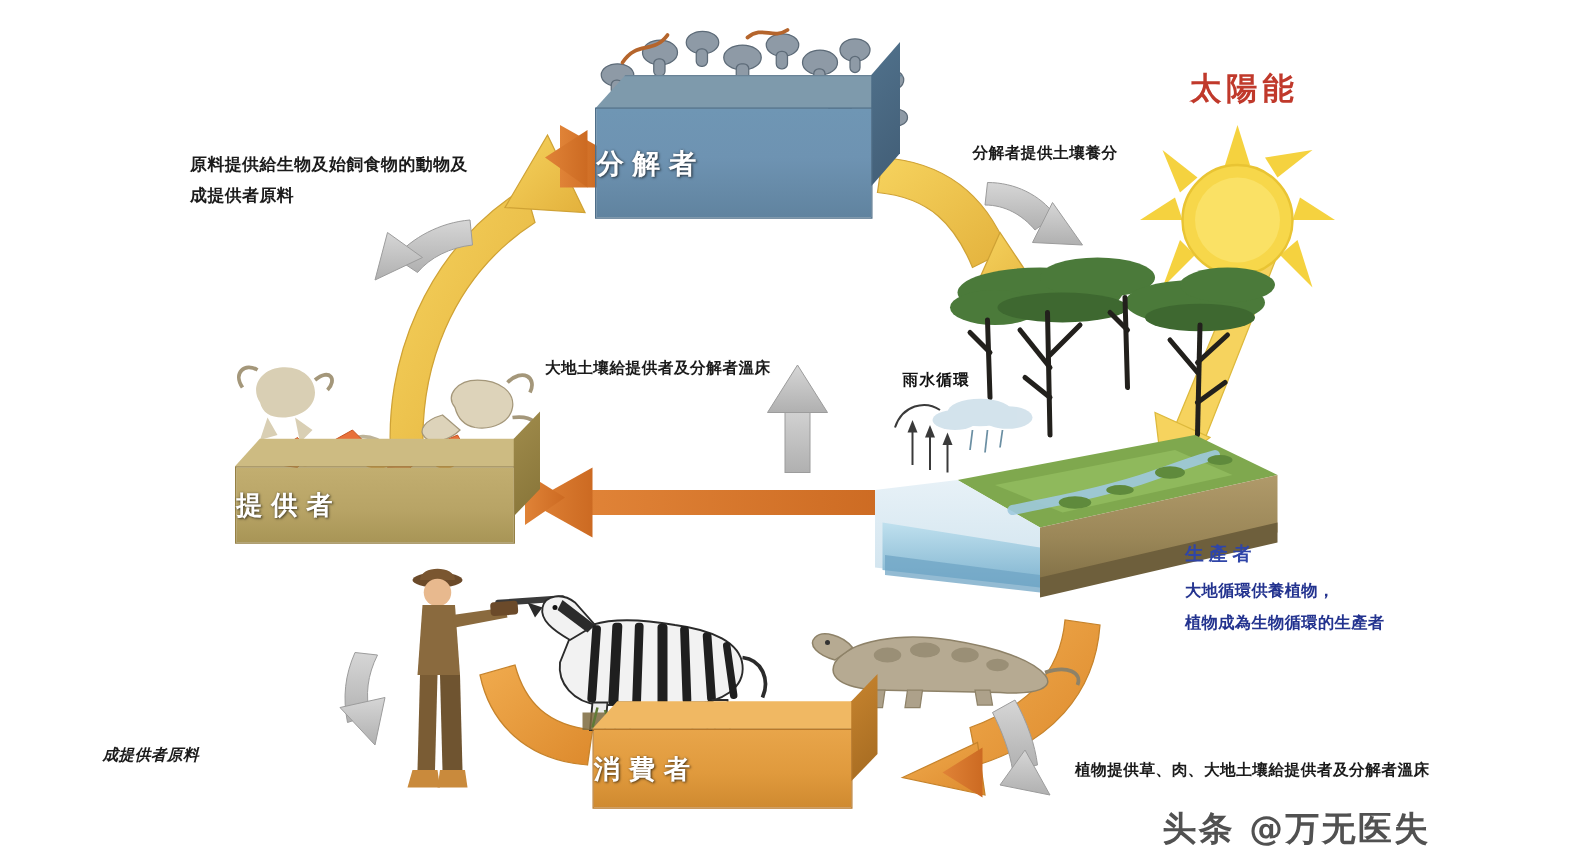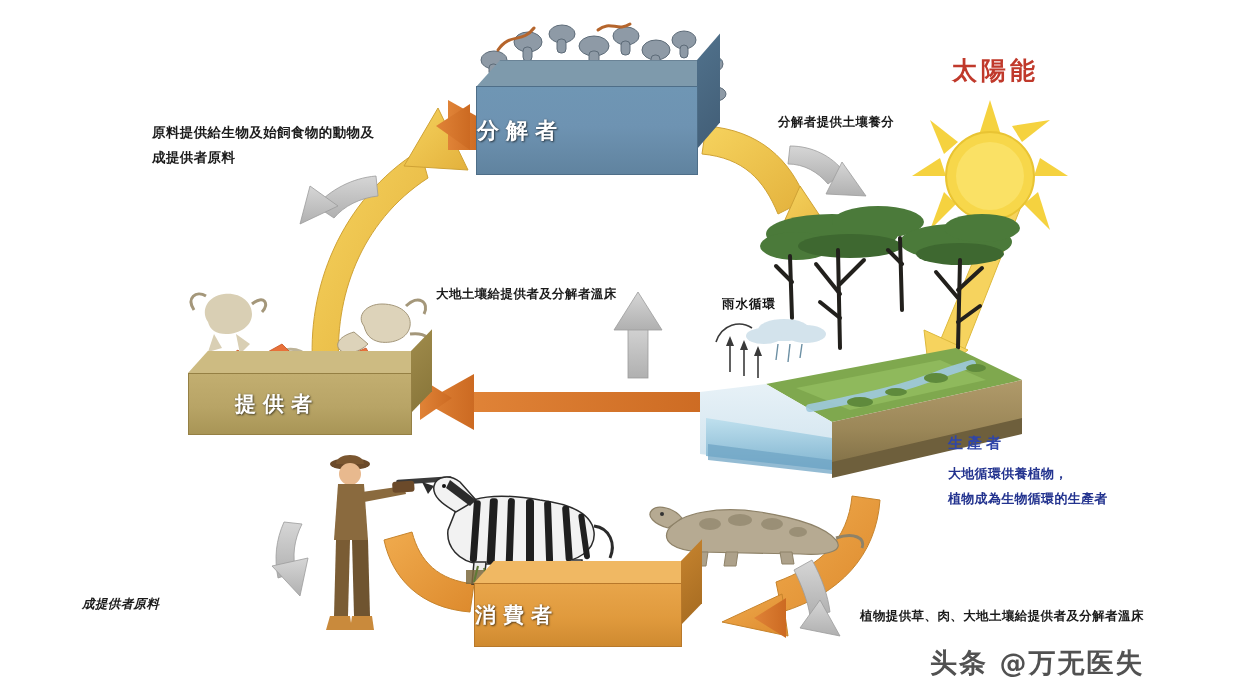--- a/index.html
+++ b/index.html
@@ -60,21 +60,20 @@
     background: linear-gradient(180deg,#4e6e88 0%, #44617a 100%);
     transform: skewY(-49deg);
     transform-origin: top left;
   }
 
   
   #provider-box { left: 188px; top: 373px; width: 224px; height: 62px; }
   #provider-box .front {
     background: linear-gradient(180deg,#c2ae70 0%, #b8a466 55%, #a89556 100%);
     border: 1px solid #958044;
-    padding-left: 46px;
   }
   #provider-box .top {
     position: absolute;
     left: 0; top: -22px;
     width: 224px; height: 22px;
     background: #cdbb82;
     transform: skewX(-42deg);
     transform-origin: bottom left;
   }
   #provider-box .side {

